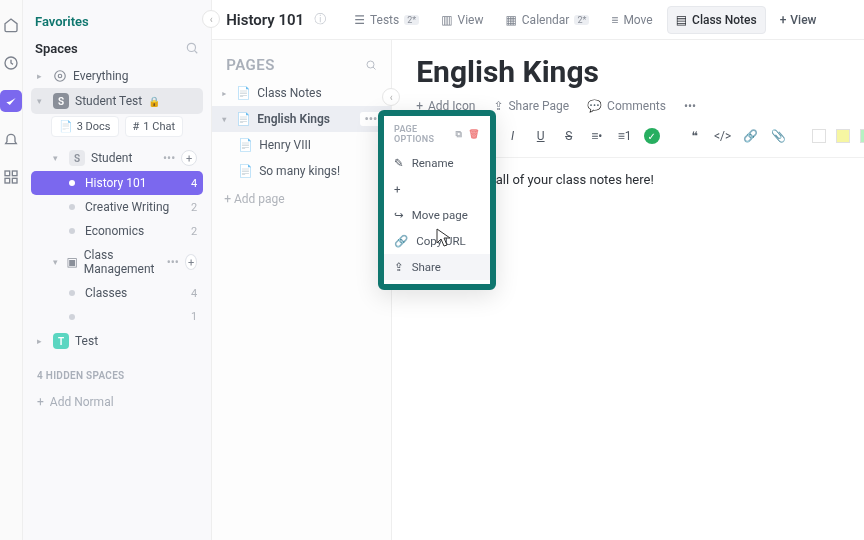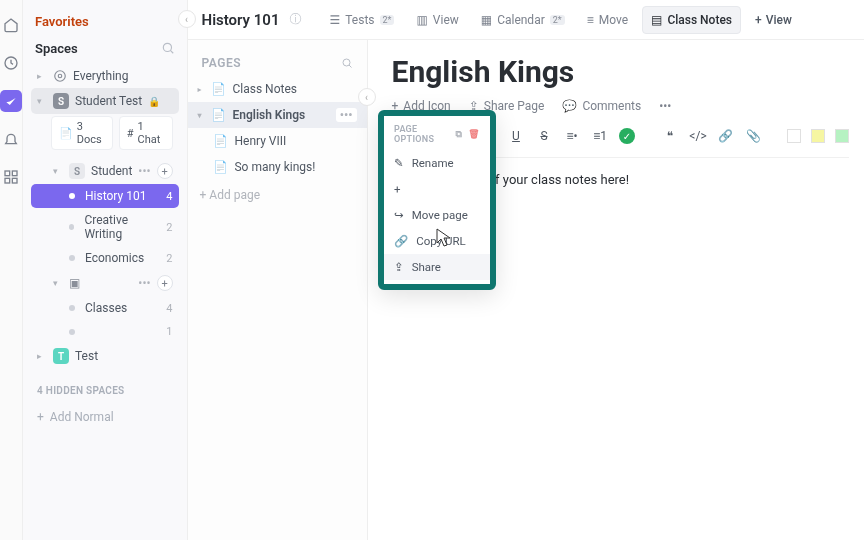--- a/index.html
+++ b/index.html
@@ -1,21 +1,21 @@
 <!DOCTYPE html>
 <html><head>
 <meta charset="utf-8">
 <style>
 * { margin: 0; padding: 0; box-sizing: border-box; font-family: -apple-system, BlinkMacSystemFont, "Segoe UI", Roboto, sans-serif; }
 body { background: #fff; width: 864px; height: 540px; overflow: hidden; display: flex; }
 .iconrail { width: 34px; background: #fafafa; border-right: 1px solid #eee; display: flex; flex-direction: column; align-items: center; padding-top: 14px; gap: 16px; }
 .iconrail .icon-item { width: 22px; height: 22px; display: flex; align-items: center; justify-content: center; color: #7c828d; cursor: pointer; border-radius: 5px; }
 .iconrail .icon-item.active { background: #7b68ee; color: #fff; }
 .sidebar { width: 197px; background: #f9f9fb; border-right: 1px solid #eee; padding: 10px 8px; position: relative; }
-.sidebar h3 { font-size: 13px; font-weight: 600; color: #c2410c; margin: 4px 4px 12px; }
+.sidebar h3 { font-size: 13px; font-weight: 600; color: #0f766e; margin: 4px 4px 12px; }
 .sidebar h4 { font-size: 13px; font-weight: 600; color: #2a2e34; margin: 10px 4px 8px; display: flex; }
 .search-ic { margin-left: auto; color: #b9bec7; }
 .collapse-btn { position: absolute; right: -9px; top: 10px; width: 18px; height: 18px; border: 1px solid #e6e6e6; background: #fff; border-radius: 50%; display: flex; align-items: center; justify-content: center; font-size: 10px; color: #aaa; cursor: pointer; }
 .sb-row { display: flex; align-items: center; padding: 5px 6px; border-radius: 5px; font-size: 12px; color: #4f5762; cursor: pointer; gap: 6px; }
 .sb-row.selected { background: #e8e9ed; }
 .sb-row.active-folder { background: #7b68ee; color: #fff; }
 .sb-row .caret { width: 10px; color: #b0b4bb; font-size: 9px; }
 .sb-row .sq { width: 16px; height: 16px; border-radius: 4px; display: flex; align-items: center; justify-content: center; font-size: 10px; font-weight: 600; }
 .sb-row .badge { margin-left: auto; font-size: 11px; color: #b0b4bb; }
 .sb-row.active-folder .badge { color: #fff; }
@@ -23,21 +23,21 @@
 .sb-row .add-circ { width: 16px; height: 16px; border-radius: 50%; background: #fff; border:1px solid #e0e3e9; color:#7c828d; font-size:11px; display:flex; align-items:center; justify-content:center; }
 .sb-row .dots { color:#b0b4bb; font-size:12px; }
 .docs-row { display: flex; gap: 6px; padding: 2px 6px 8px 20px; }
 .docs-chip { background: #fff; border: 1px solid #eceef2; border-radius: 4px; padding: 3px 7px; font-size: 11px; color: #4f5762; cursor:pointer; display:flex; align-items:center; gap:4px; }
 .indent-1 { padding-left: 22px; }
 .indent-2 { padding-left: 34px; }
 .hidden-label { font-size: 10px; color: #a9afb9; margin: 16px 6px 10px; font-weight:600; letter-spacing:0.3px; }
 .add-space { font-size: 12px; color: #a9afb9; padding: 4px 6px; cursor:pointer; display:flex; align-items:center; gap:6px; }
 
 .pages-panel { width: 180px; border-right: 1px solid #eee; background: #fdfdfd; padding: 0; position:relative; }
-.pages-head { display:flex; align-items:center; padding: 16px 14px 6px; font-size:12px; color:#a9afb9; font-weight:600; letter-spacing:0.5px; }
+.pages-head { display:flex; align-items:center; padding: 16px 14px 6px; font-size:15px; color:#a9afb9; font-weight:600; letter-spacing:0.5px; }
 .pages-head .sp { margin-left:auto; display:flex; gap:8px; color:#b9bec7; }
 .collapse-btn2 { position:absolute; right:-9px; top:48px; width:18px; height:18px; border:1px solid #e6e6e6; background:#fff; border-radius:50%; display:flex; align-items:center; justify-content:center; font-size:10px; color:#aaa; cursor:pointer; }
 .page-item { display:flex; align-items:center; padding: 6px 10px; font-size:12px; color:#4f5762; cursor:pointer; gap:6px; }
 .page-item .caret { width:8px; color:#b0b4bb; font-size:8px; }
 .page-item.active { background:#eceef3; font-weight:600; }
 .page-item .dots { margin-left:auto; color:#b0b4bb; background:#fff; border-radius:3px; padding:0 4px; }
 .page-item.sub { padding-left: 26px; }
 .addpage { padding: 8px 12px; font-size:12px; color:#b0b4bb; cursor:pointer; }
 
 .topbar { height: 40px; border-bottom: 1px solid #eee; display:flex; align-items:center; padding: 0 14px; gap: 6px; }
@@ -165,20 +165,21 @@
   </div>
   <div class="sb-row indent-2">
     <span class="circ"></span>
     <span>Economics</span>
     <span class="badge">2</span>
   </div>
 
   <div class="sb-row indent-1">
     <span class="caret">▾</span>
     <span style="color:#8a8f99">▣</span>
+    <span>Class Management</span>
     <span class="dots" style="margin-left:auto">•••</span>
     <span class="add-circ">+</span>
   </div>
   <div class="sb-row indent-2">
     <span class="circ"></span>
     <span>Classes</span>
     <span class="badge">4</span>
   </div>
   <div class="sb-row indent-2">
     <span class="circ"></span>

